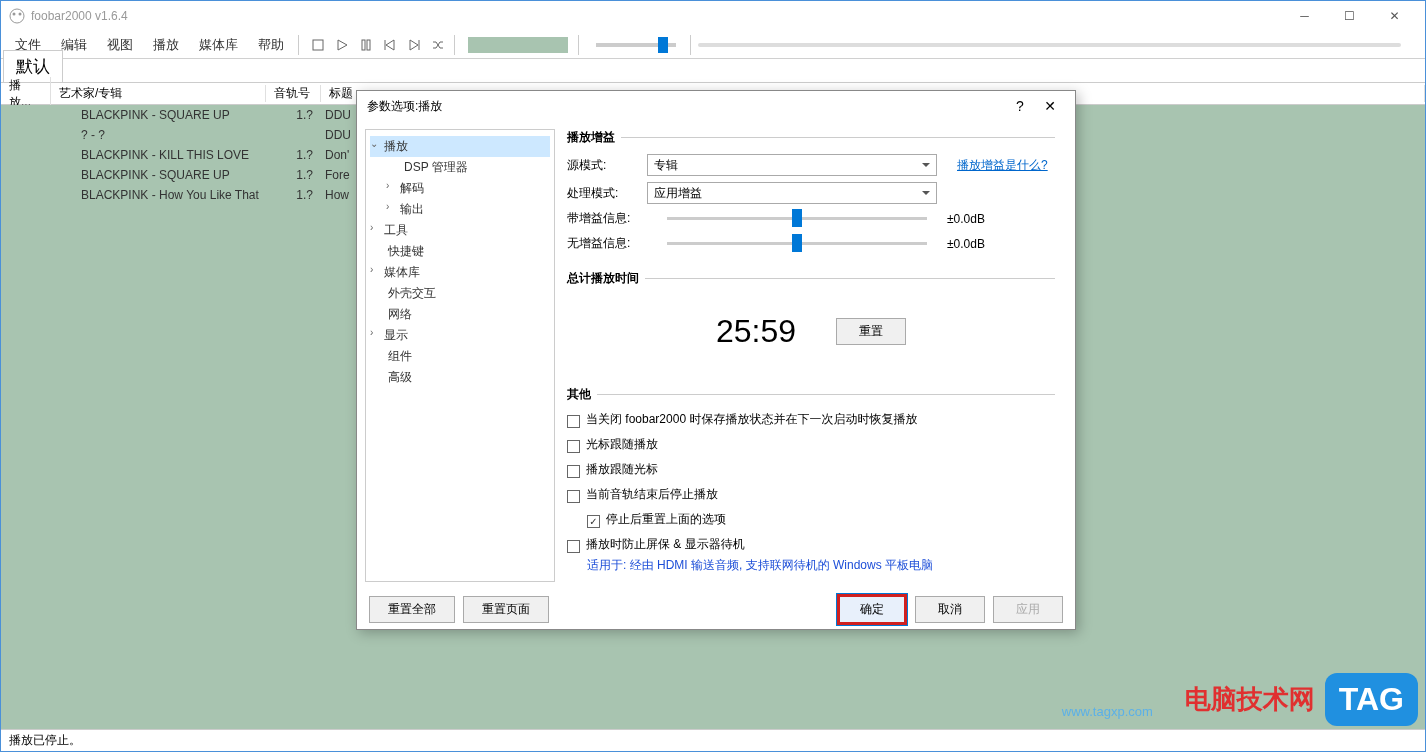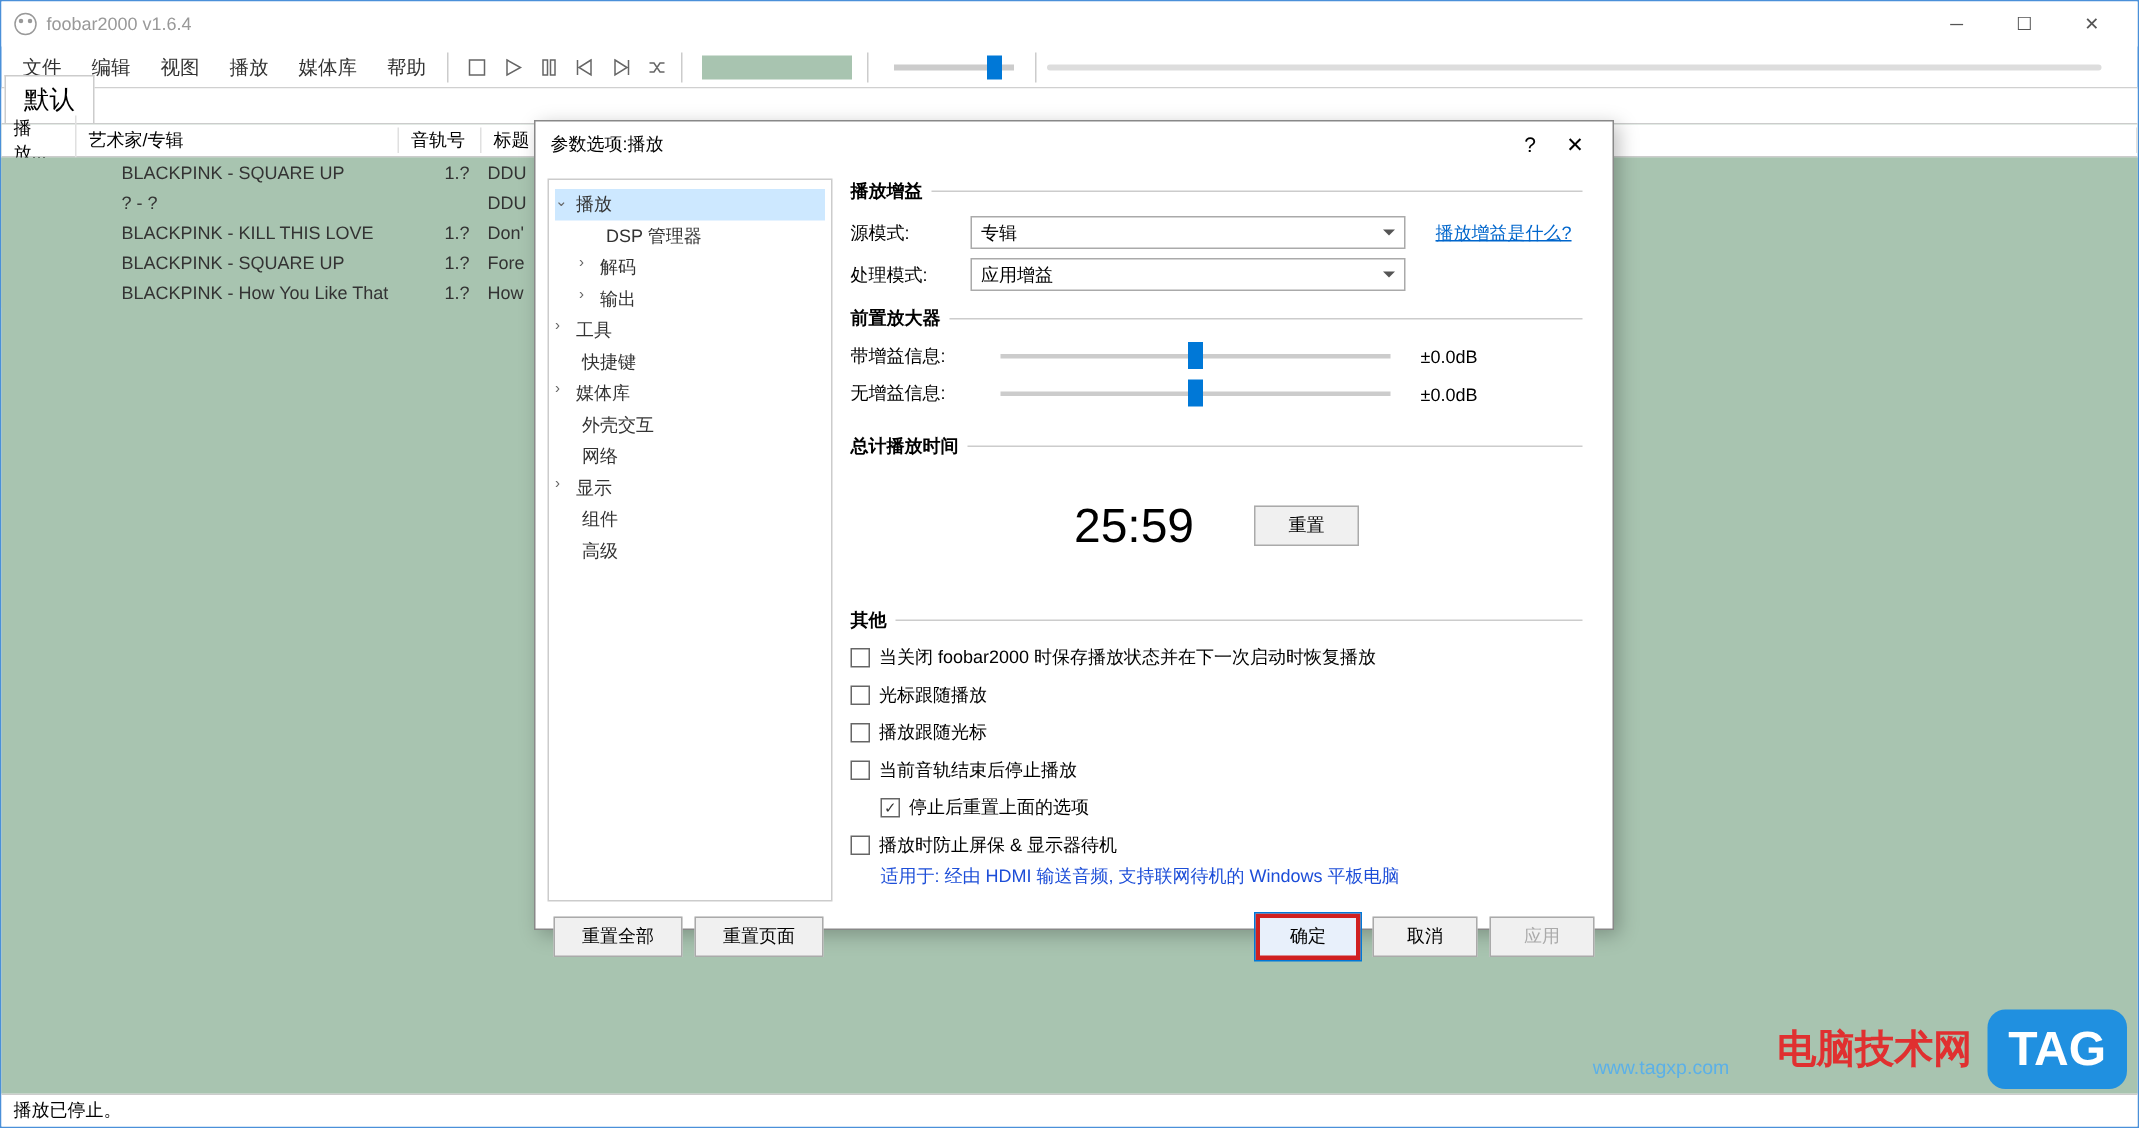--- a/index.html
+++ b/index.html
@@ -25,21 +25,21 @@
 .content{flex:1;display:flex;background:#a8c4b0;position:relative}
 .playlist-panel{width:100%;background:#a8c4b0;display:flex;flex-direction:column}
 .col-headers{height:22px;display:flex;background:#fff;border-bottom:1px solid #ccc;align-items:center}
 .col-h{padding:0 8px;font-size:12px;border-right:1px solid #e0e0e0}
 .col-play{width:50px}.col-artist{width:215px}.col-track{width:55px}.col-title{flex:1}
 .playlist-rows{flex:1}
 .pl-row{height:20px;display:flex;align-items:center;background:#a8c4b0;color:#333;font-size:12px}
 .pl-row .c1{width:50px}.pl-row .c2{width:215px;padding-left:30px}.pl-row .c3{width:55px;text-align:right;padding-right:8px}.pl-row .c4{flex:1;padding-left:4px}
 .statusbar{height:22px;background:#fff;border-top:1px solid #ccc;display:flex;align-items:center;padding:0 8px;font-size:12px}
 
-.dialog{position:absolute;left:356px;top:80px;width:720px;height:540px;background:#fff;border:1px solid #888;box-shadow:3px 3px 12px rgba(0,0,0,0.25);display:flex;flex-direction:column;z-index:10}
+.dialog{position:absolute;left:356px;top:90px;width:720px;height:540px;background:#fff;border:1px solid #888;box-shadow:3px 3px 12px rgba(0,0,0,0.25);display:flex;flex-direction:column;z-index:10}
 .dlg-title{height:30px;display:flex;align-items:center;padding:0 10px;font-size:12px}
 .dlg-title-text{flex:1}
 .dlg-title-btn{width:30px;height:30px;display:flex;align-items:center;justify-content:center;font-size:14px}
 .dlg-body{flex:1;display:flex;padding:8px}
 .tree{width:190px;border:1px solid #ccc;padding:6px 4px;font-size:12px;overflow:auto}
 .tree-item{padding:2px 0 2px 14px;position:relative;color:#333}
 .tree-item.l0{padding-left:14px}
 .tree-item.l1{padding-left:34px}
 .tree-item.l1b{padding-left:30px}
 .tree-exp{position:absolute;left:0;top:2px;font-size:10px;color:#666}
@@ -53,21 +53,21 @@
 .combo::after{content:"";position:absolute;right:6px;top:8px;border:4px solid transparent;border-top-color:#555}
 .link{color:#0066cc;text-decoration:underline;margin-left:20px;font-size:12px}
 .slider-row{display:flex;align-items:center;margin-bottom:8px}
 .slider-lbl{width:80px;font-size:12px}
 .slider-track{width:260px;height:3px;background:#ccc;position:relative;margin:0 20px}
 .slider-thumb{position:absolute;width:10px;height:18px;background:#0078d7;top:-8px;left:125px}
 .slider-val{font-size:12px;width:60px}
 .timer{font-size:32px;font-weight:300;text-align:right;margin:16px 0}
 .timer-row{display:flex;align-items:center;justify-content:center;gap:40px;margin:10px 0 20px}
 .btn{padding:4px 18px;border:1px solid #aaa;background:#f0f0f0;font-size:12px;min-width:70px;text-align:center}
-.chk-row{display:flex;align-items:center;margin-bottom:8px;font-size:12px}
+.chk-row{display:flex;align-items:flex-end;margin-bottom:8px;font-size:12px}
 .chk{width:13px;height:13px;border:1px solid #666;margin-right:6px;display:inline-flex;align-items:center;justify-content:center;font-size:10px}
 .chk.checked::after{content:"✓";color:#333}
 .indent{margin-left:20px}
 .note{font-size:12px;margin-left:20px;color:#1d4ed8;margin-top:-4px;margin-bottom:8px}
 .dlg-buttons{height:40px;display:flex;align-items:center;gap:8px;padding:0 12px;border-top:0}
 .spacer{flex:1}
 .btn-ok{border:3px solid #d02020;background:#e8f0fb;outline:1px solid #0078d7}
 .btn-disabled{color:#aaa}
 .watermark{position:absolute;right:8px;bottom:26px;display:flex;align-items:center;gap:10px;z-index:5}
 .wm-text{color:#e03030;font-size:26px;font-weight:bold}
@@ -221,21 +221,20 @@
         <div class="form-row">
           <span class="form-lbl">源模式:</span>
           <div class="combo">专辑</div>
           <a class="link">播放增益是什么?</a>
         </div>
         <div class="form-row">
           <span class="form-lbl">处理模式:</span>
           <div class="combo">应用增益</div>
         </div>
 
-        <div class="grp-label" style="margin-top:10px">前置放大器</div>
         <div class="slider-row">
           <span class="slider-lbl">带增益信息:</span>
           <div class="slider-track">
               <div class="slider-thumb"></div>
             </div>
           <span class="slider-val">±0.0dB</span>
         </div>
         <div class="slider-row">
           <span class="slider-lbl">无增益信息:</span>
           <div class="slider-track">

